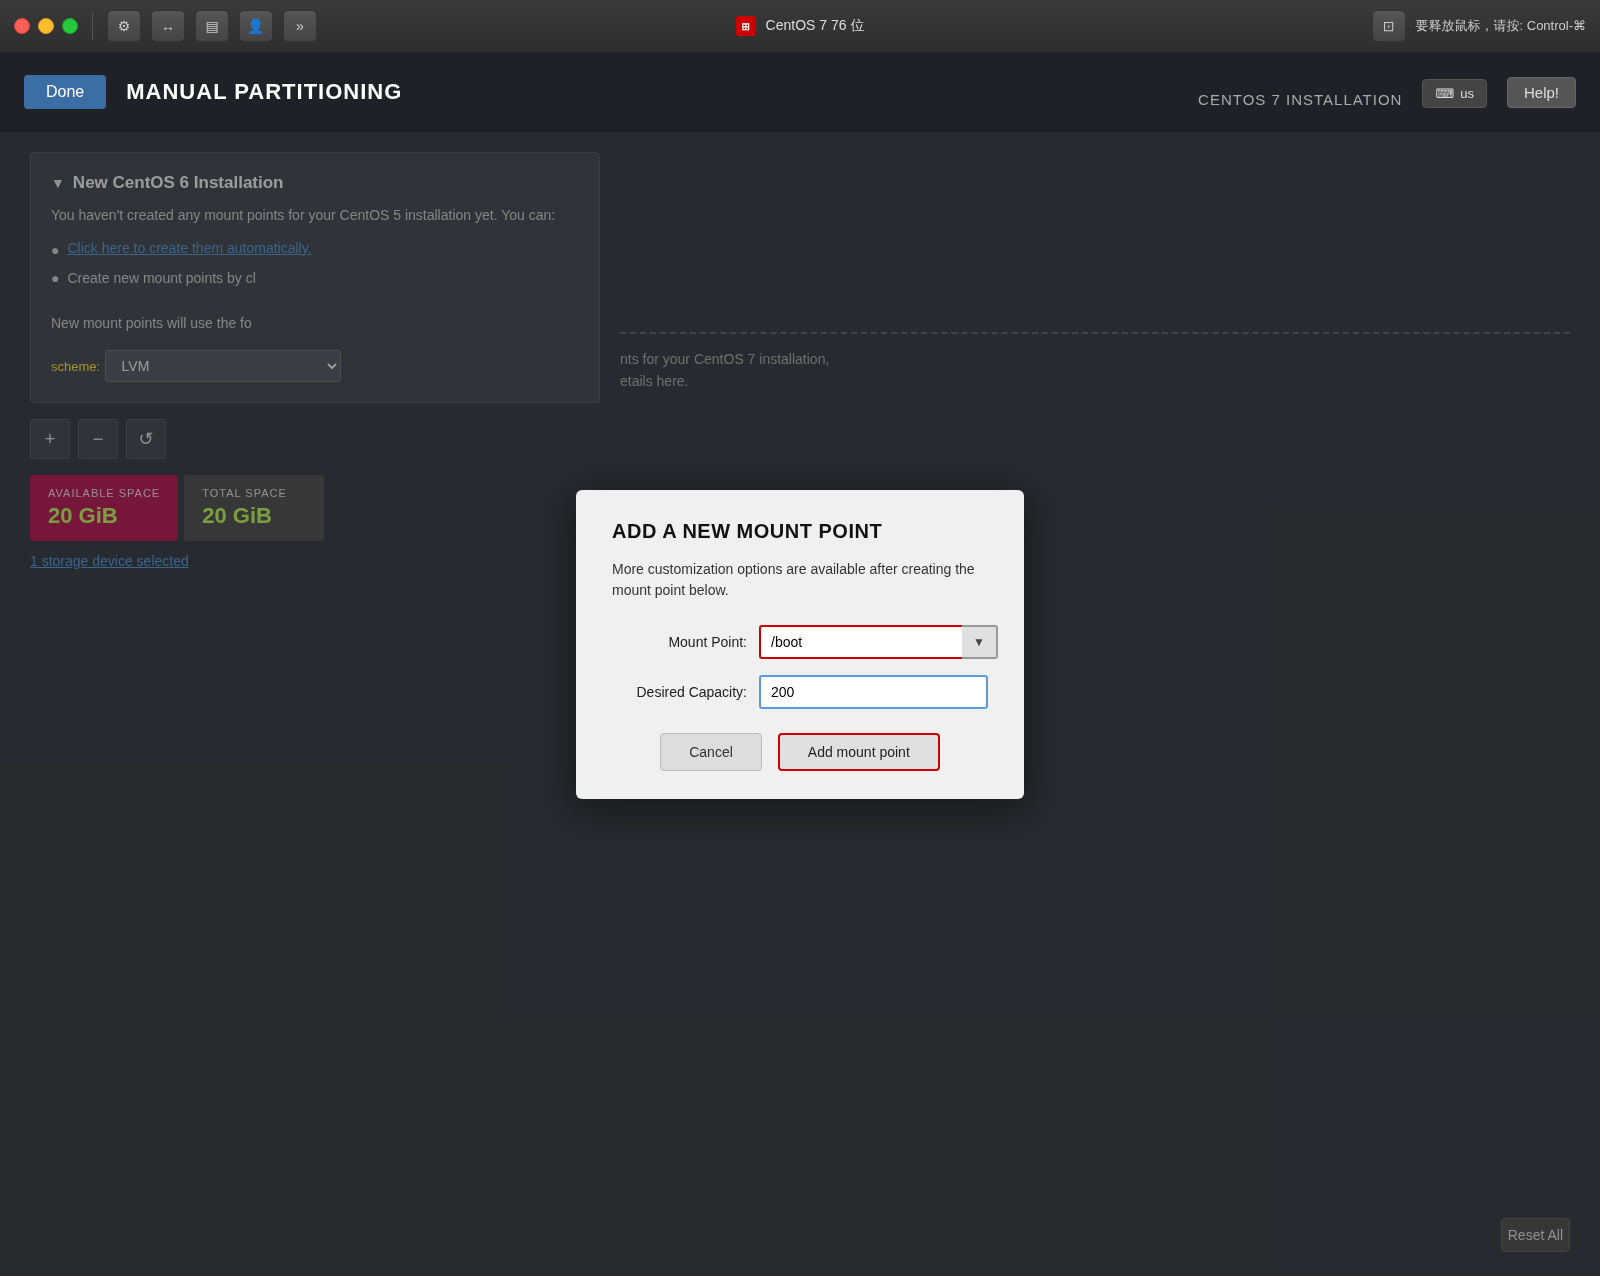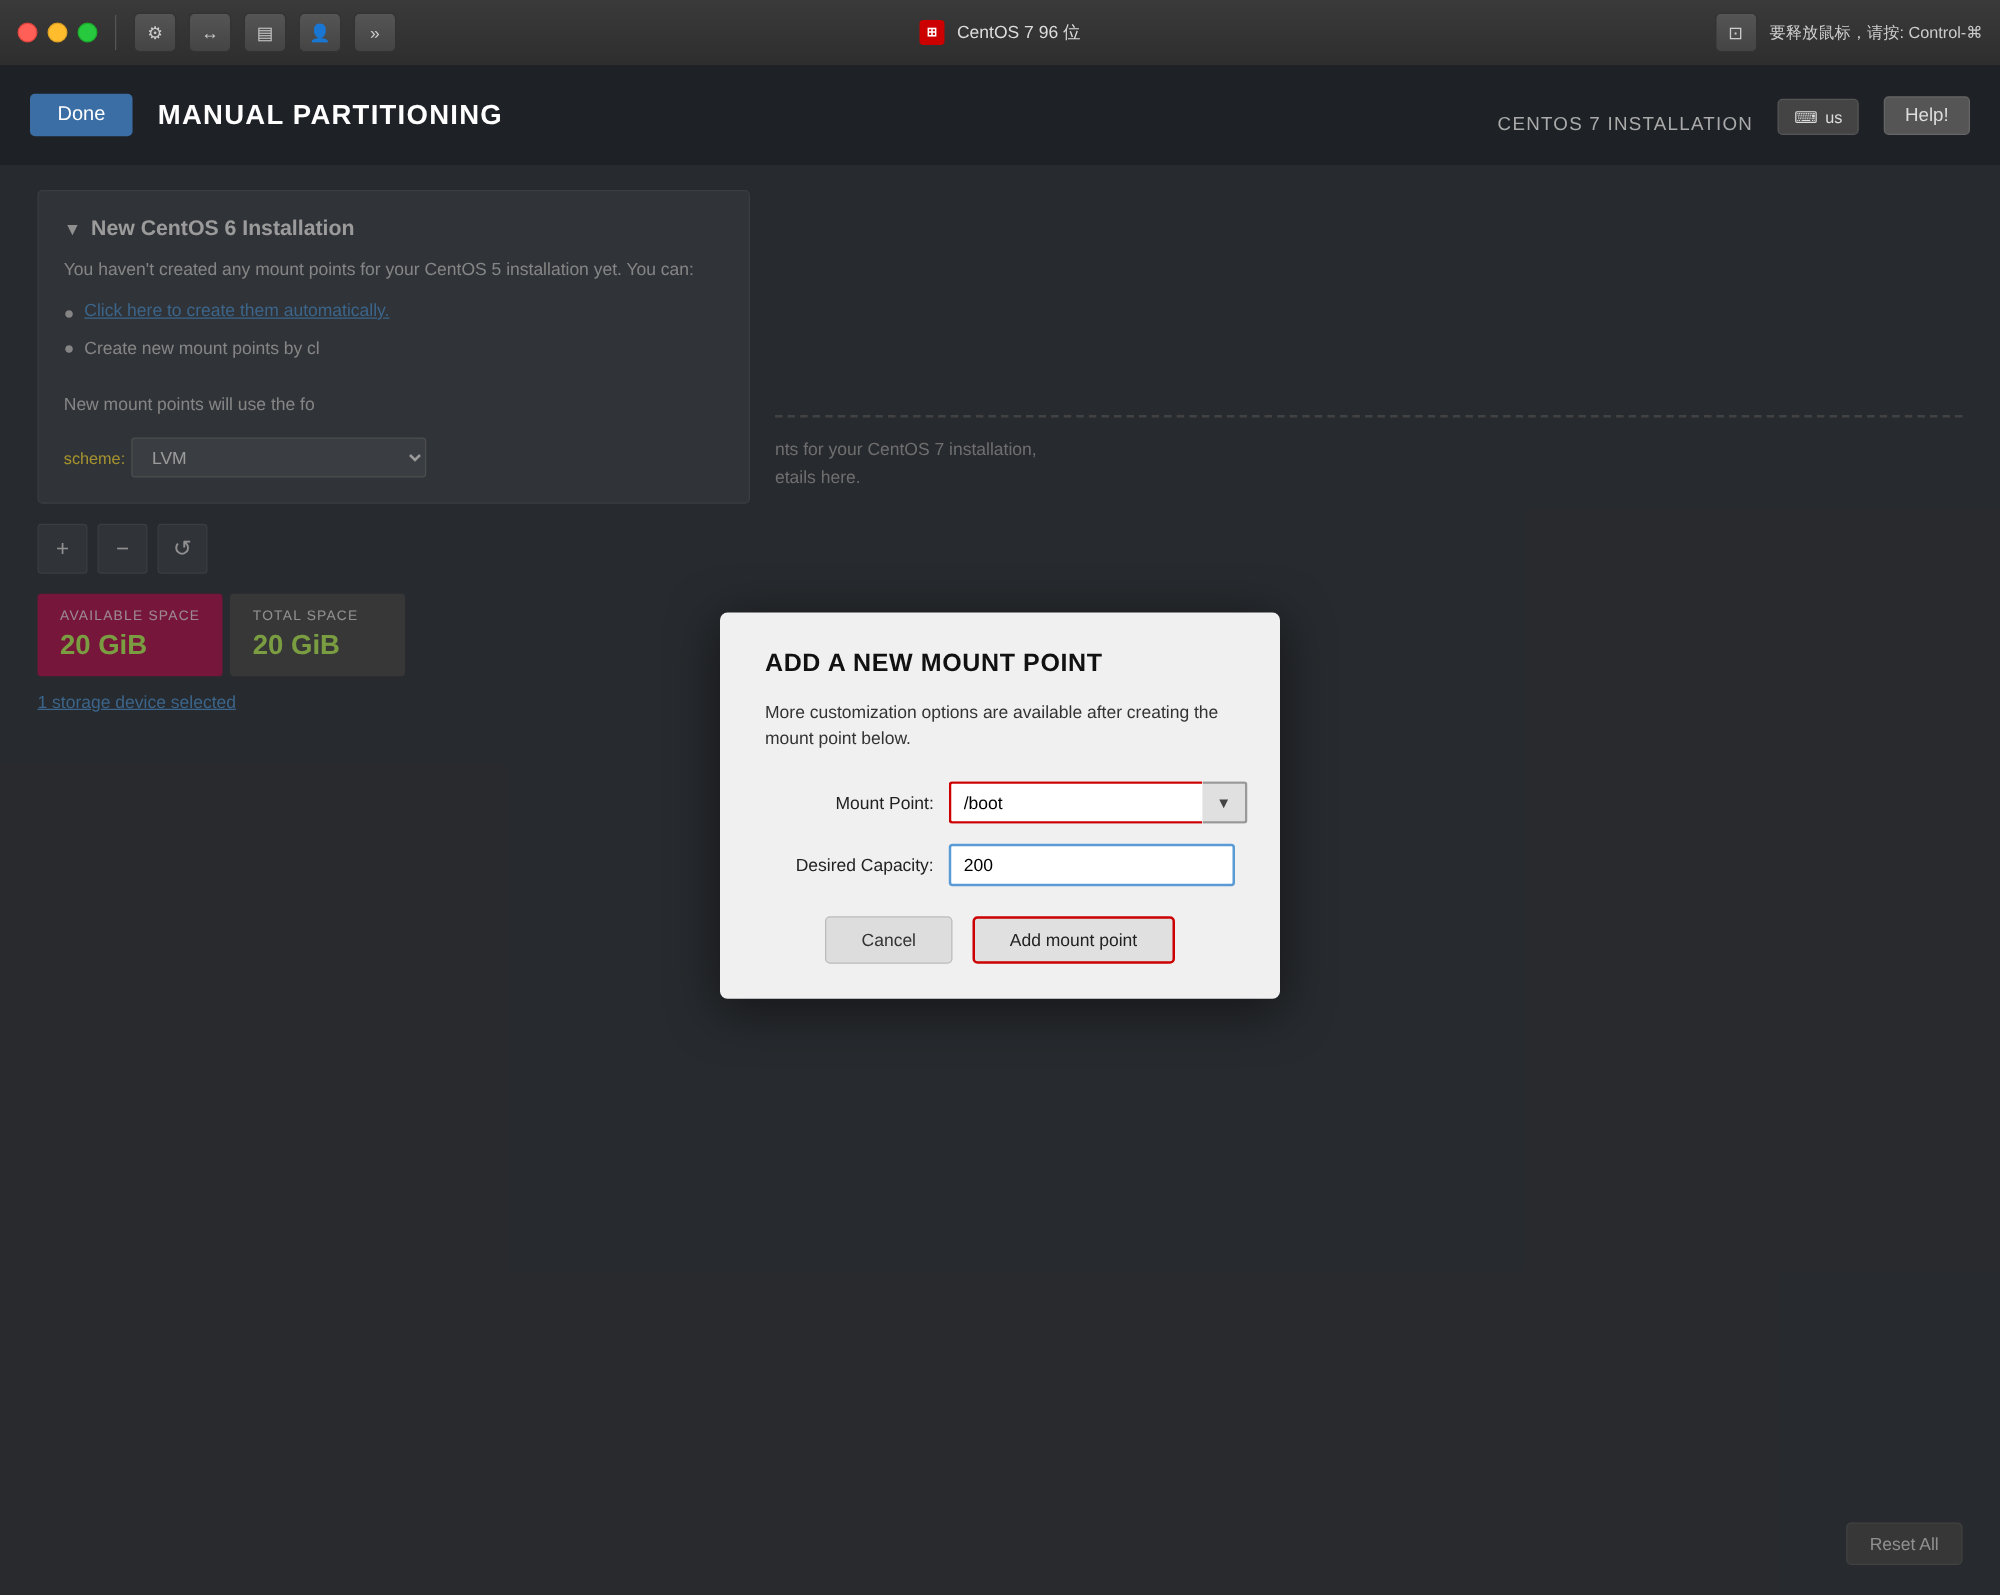--- a/index.html
+++ b/index.html
@@ -274,21 +274,21 @@
     
     .reset-btn {
       position: absolute;
       bottom: 24px;
       right: 30px;
       background: #555;
       border: 1px solid #666;
       border-radius: 4px;
       color: #ddd;
       font-size: 14px;
-      padding: 8px 18px;
+      padding: 8px 6px;
       cursor: pointer;
     }
 
     
     .right-panel-text {
       position: absolute;
       top: 200px;
       left: 620px;
       right: 30px;
       color: #aaa;
@@ -419,21 +419,21 @@
     <div class="tl tl-green"></div>
   </div>
   <div class="toolbar-sep"></div>
   <div class="toolbar-btn">⚙</div>
   <div class="toolbar-btn">↔</div>
   <div class="toolbar-btn">▤</div>
   <div class="toolbar-btn">👤</div>
   <div class="toolbar-btn">»</div>
   <div class="titlebar-center">
     <div class="os-icon">⊞</div>
-    <span>CentOS 7 96 位</span>
+    <span>CentOS 7 76 位</span>
   </div>
   <div class="titlebar-right">
     <div class="vm-btn">⊡</div>
     <span class="hint-text">要释放鼠标，请按: Control-⌘</span>
   </div>
 </div>
 
 <div class="main-area">
 
   <div class="header-bar">

